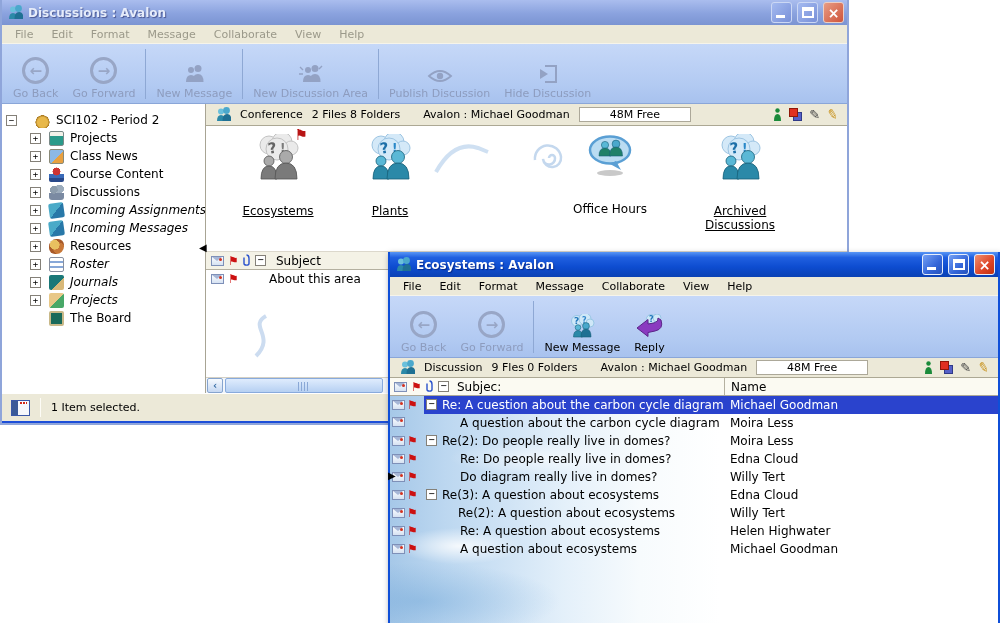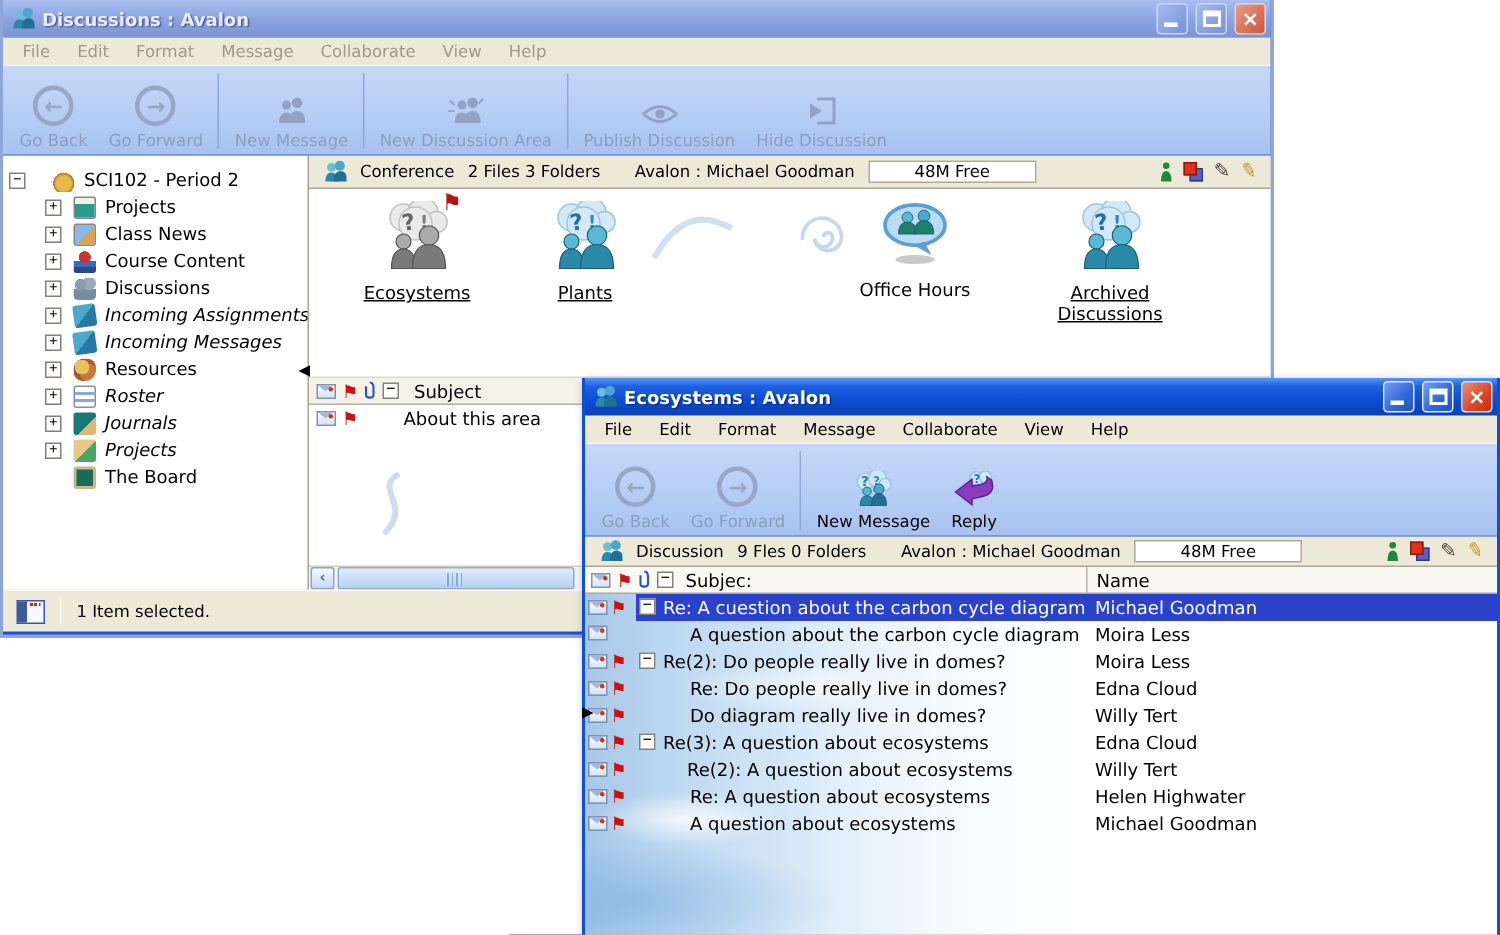--- a/index.html
+++ b/index.html
@@ -68,21 +68,21 @@
   .free-box { background:#fff; border:1px solid #aca899; width:112px; text-align:center; height:15px; line-height:14px; font-size:11px; }
   .info-icons { margin-left:auto; display:flex; gap:7px; align-items:center; }
   .sq-icon { position:relative; width:13px; height:13px; }
   .sq-icon .sq-b { position:absolute; right:0; bottom:0; width:9px; height:9px; background:#5560c8; border:1px solid #303a88; }
   .sq-icon .sq-r { position:absolute; left:0; top:0; width:9px; height:9px; background:#e03020; border:1px solid #901808; }
   .pencil-glyph { font-size:13px; color:#444; line-height:1; }
   .goldpen-glyph { font-size:13px; color:#c8931e; line-height:1; transform:rotate(12deg); }
 
   .areas { height:126px; background:#fff; position:relative; border-bottom:1px solid #dcd8cc; overflow:hidden; }
   .area-item { position:absolute; top:8px; width:120px; text-align:center; }
-  .area-item .area-label { display:inline-block; margin-top:4px; font-size:12px; color:#000; }
+  .area-item .area-label { display:inline-block; margin-top:20px; font-size:12px; color:#000; }
   .area-item .area-label.und { text-decoration:underline; }
   .area-icon-wrap { position:relative; display:inline-block; }
   .gray-icon { filter:grayscale(1) brightness(1.02); }
   .area-flag { position:absolute; right:-8px; top:-6px; color:#b81414; font-size:15px; line-height:1; }
   .decor { position:absolute; pointer-events:none; }
 
   .subject-pane { flex:1; background:#fff; display:flex; flex-direction:column; position:relative; overflow:hidden; }
   .sp-header { height:18px; background:#f4f2e6; border-bottom:1px solid #b4b0a0; display:flex; align-items:center; gap:4px; padding-left:5px; font-size:12px; }
   .sp-row { height:18px; display:flex; align-items:center; gap:4px; padding-left:5px; font-size:12px; }
   .sp-row .subj-text { margin-left:27px; }
@@ -295,21 +295,21 @@
         </div>
     </div>
     <span class="pane-arrow" style="left:197px; top:139px;">◀</span>
 
     <div class="right-col">
       <div class="infobar">
         <svg width="16" height="15" viewBox="0 0 16 15">
             <use href="#ppl-mini"></use>
           </svg>
         <span>Conference</span>
-        <span>2 Files 3 Folders</span>
+        <span>2 Files 8 Folders</span>
         <span style="margin-left:14px">Avalon : Michael Goodman</span>
         <span class="free-box">48M Free</span>
         <span class="info-icons">
           <svg width="9" height="14" viewBox="0 0 9 14">
               <circle cx="4.5" cy="2.5" r="2.2" fill="#1a8a3a"></circle>
               <path d="M1 13 q0 -7 3.5 -7 q3.5 0 3.5 7 z" fill="#1a8a3a"></path>
             </svg>
           <span class="sq-icon">
               <span class="sq-b"></span>
               <span class="sq-r"></span>

